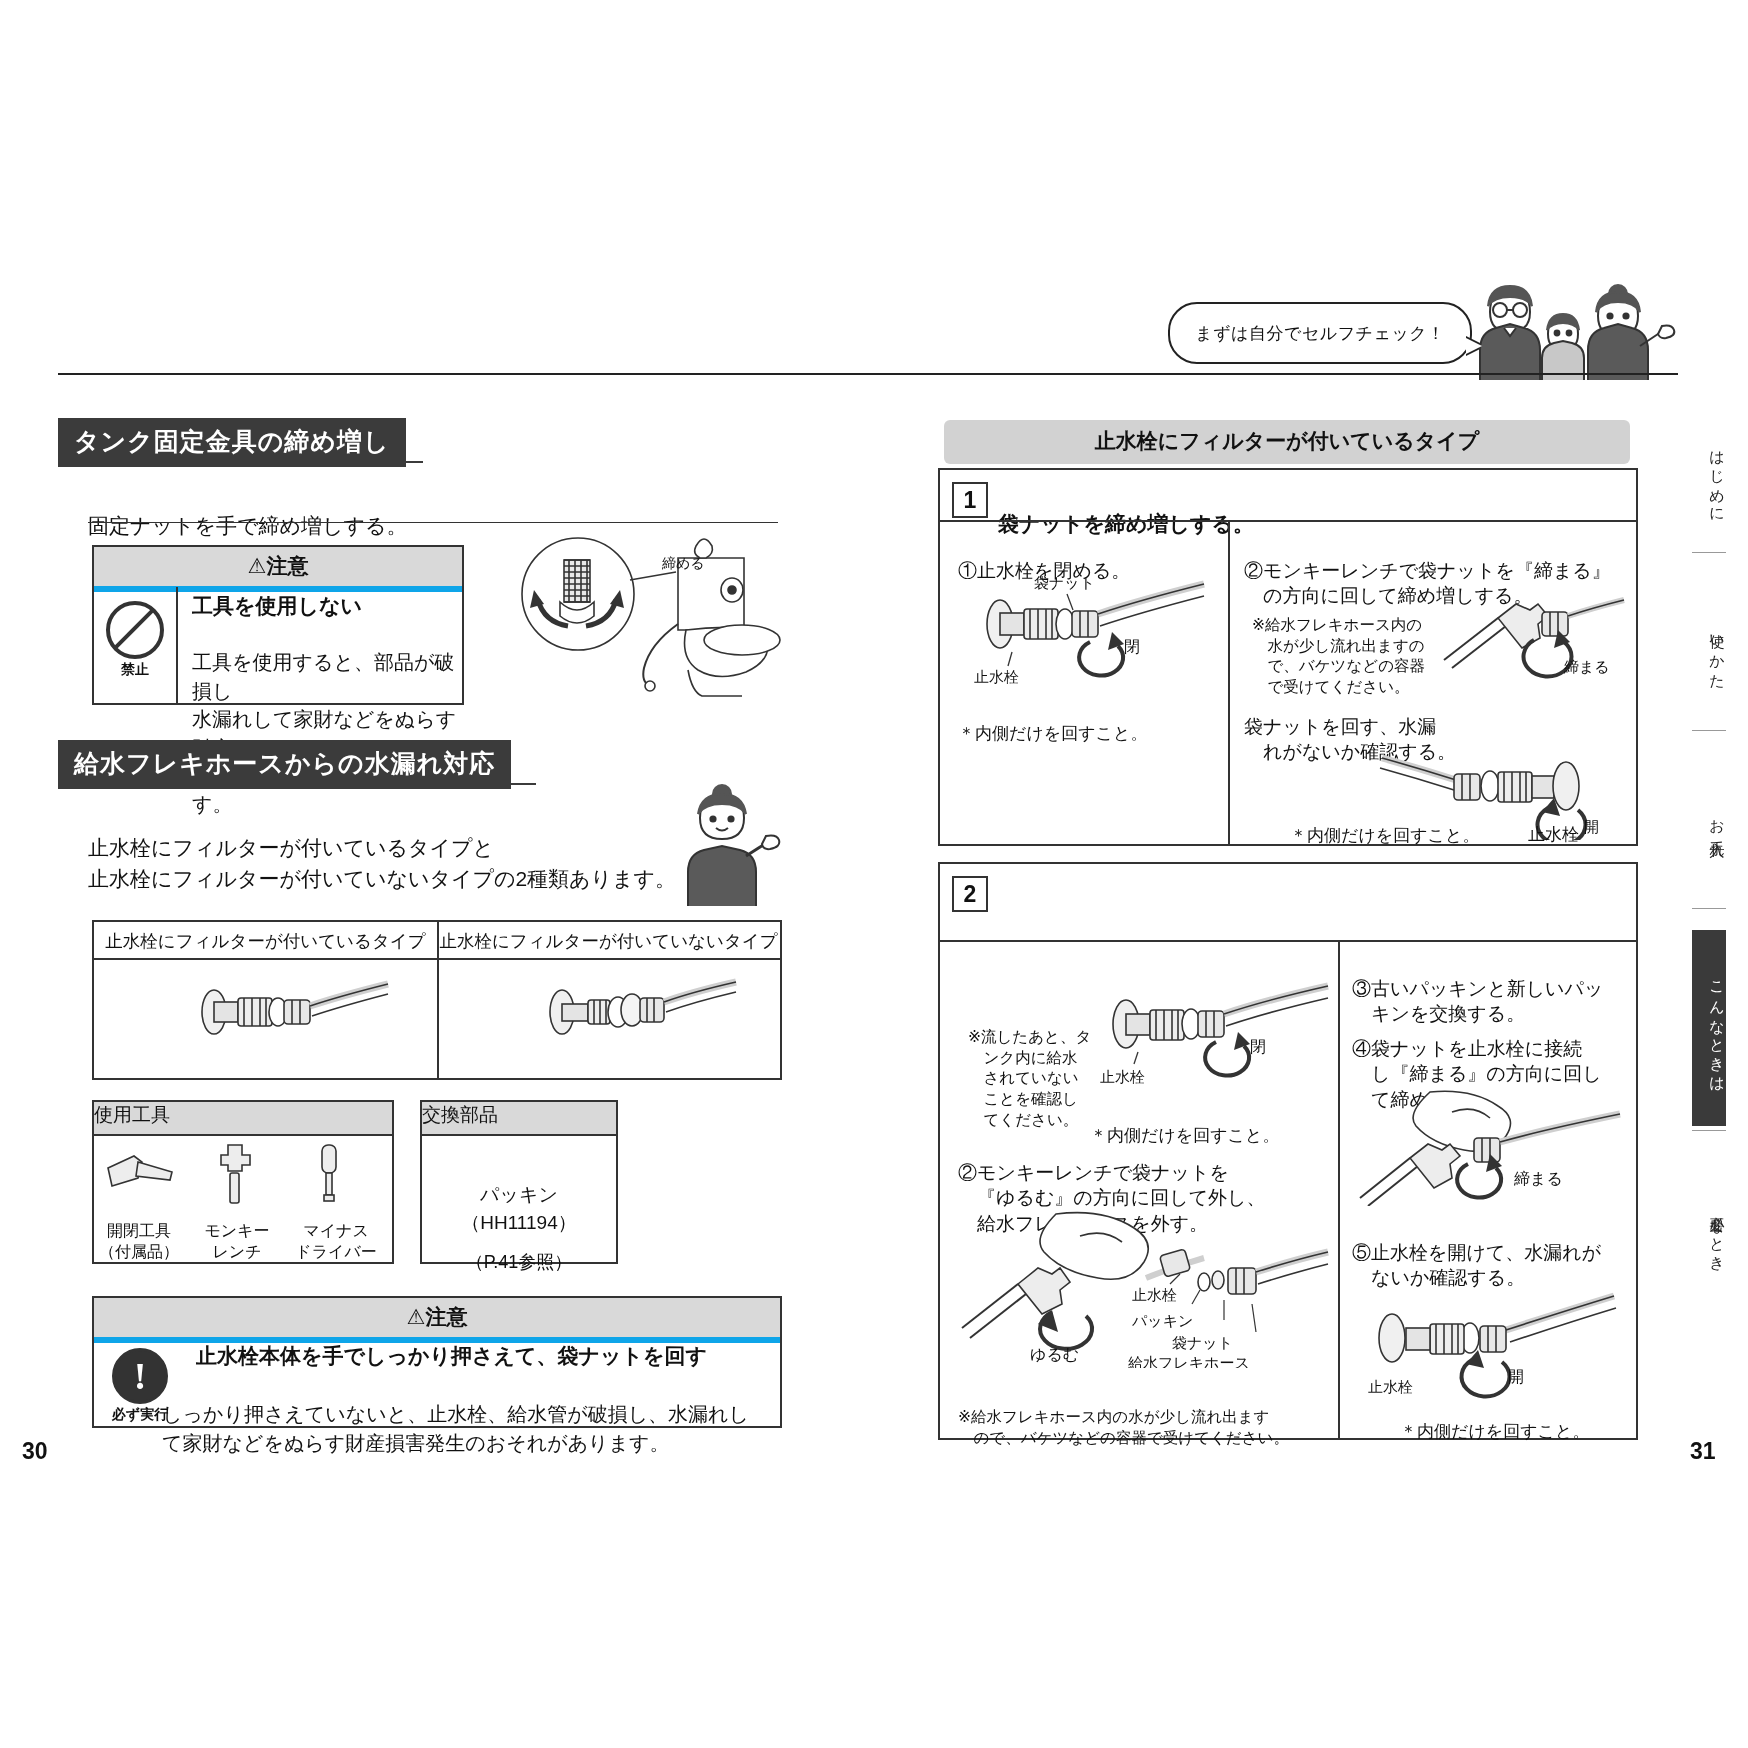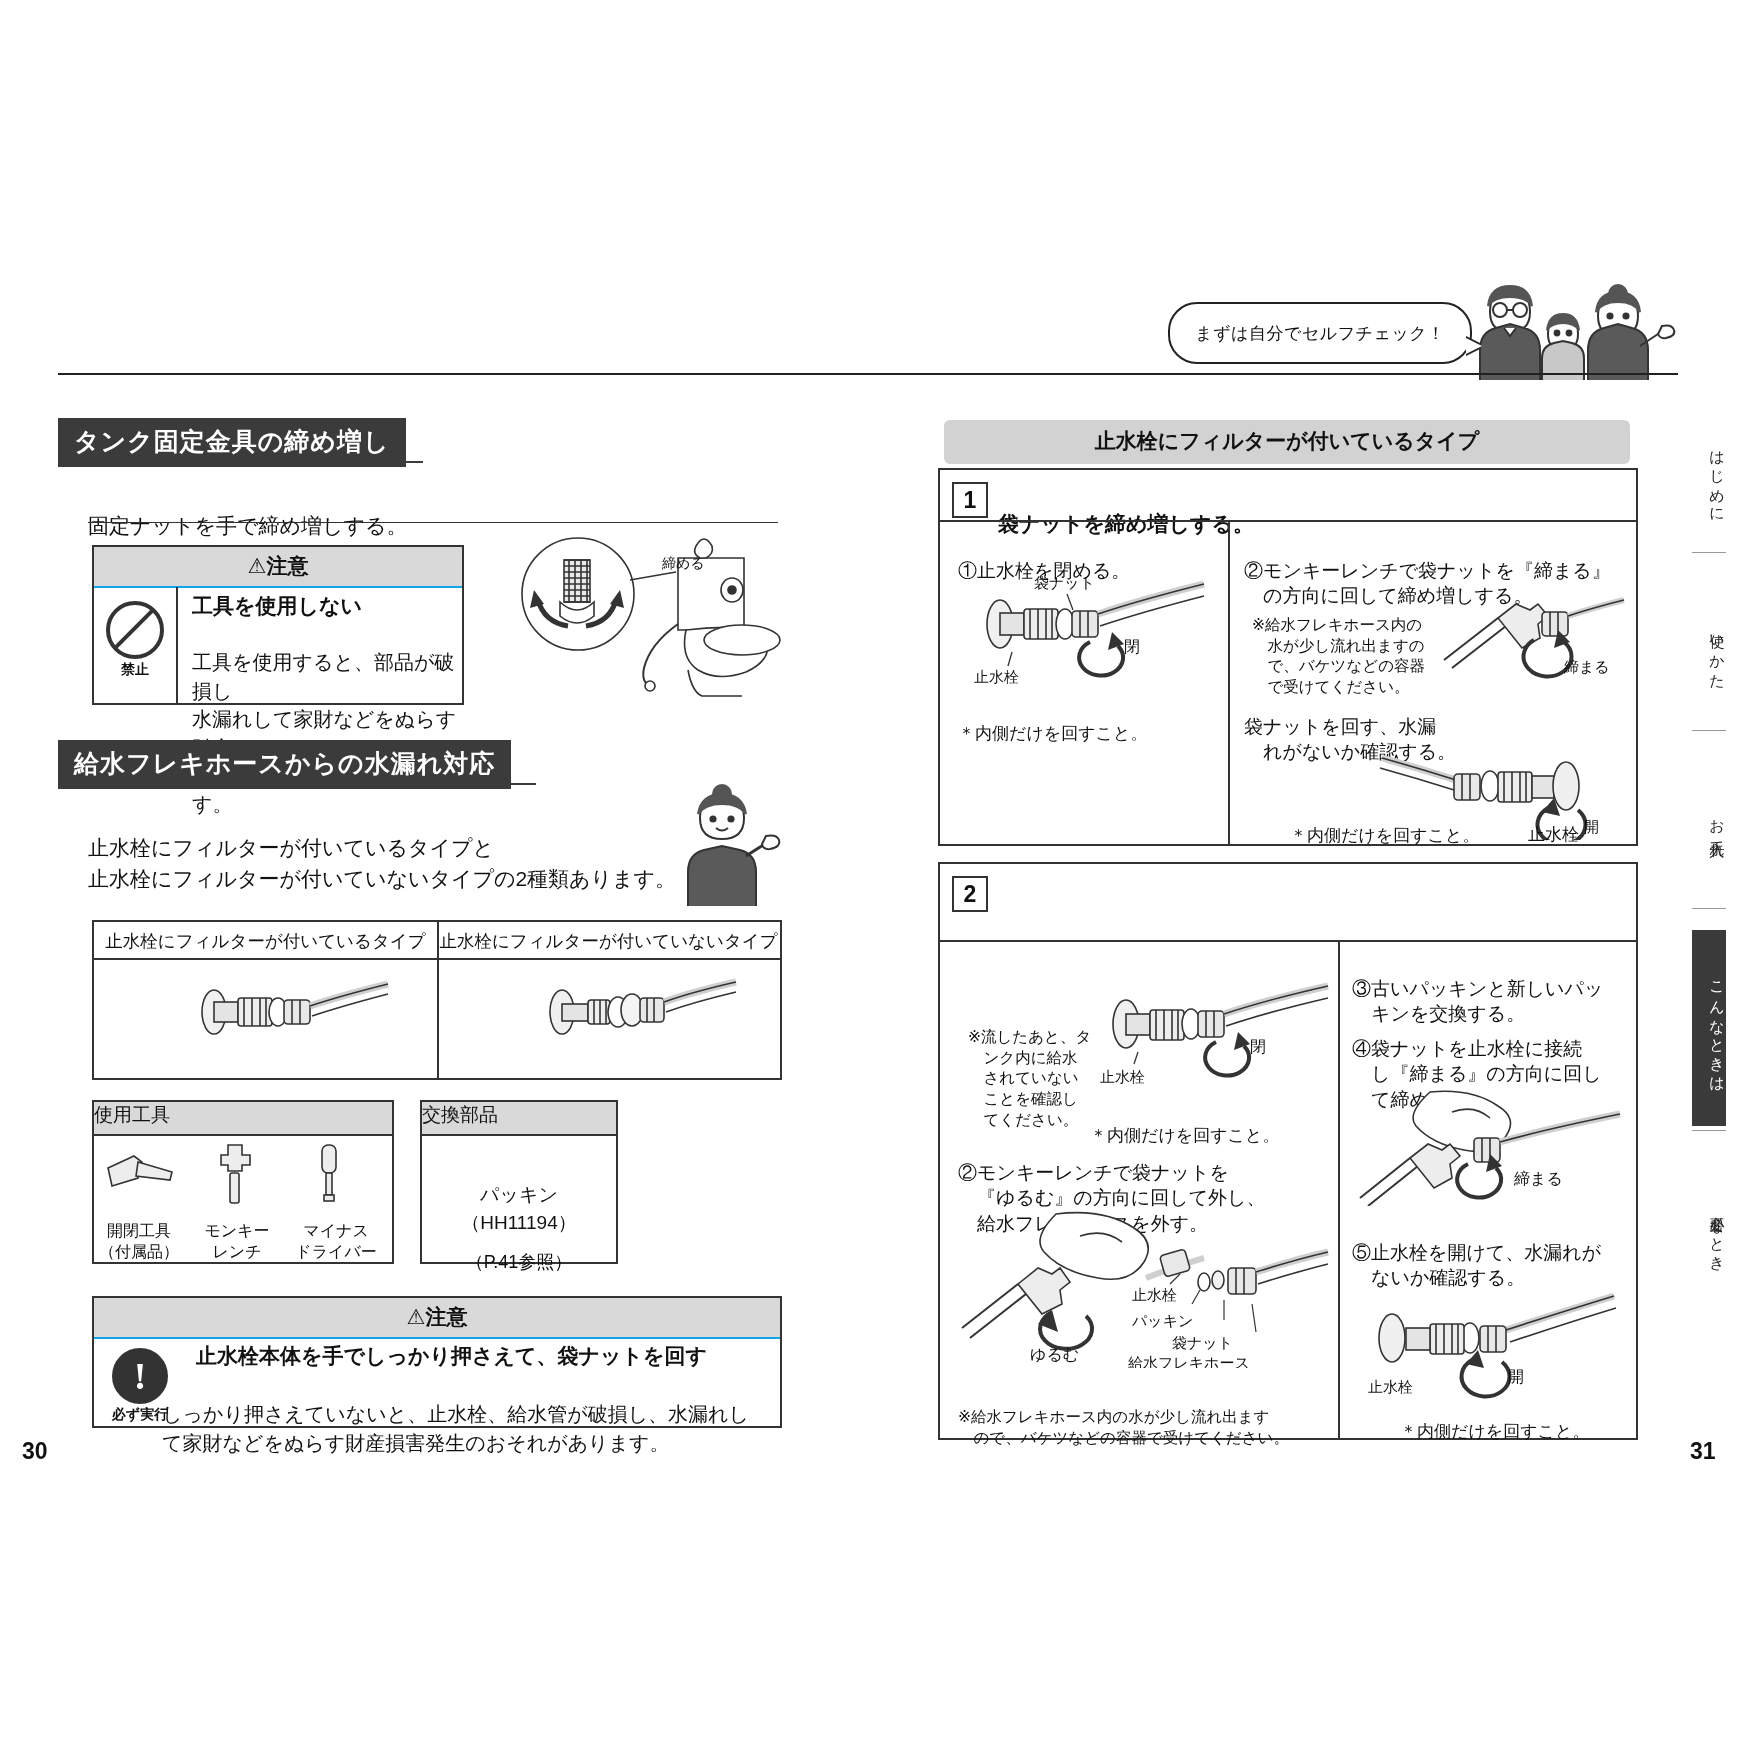--- a/index.html
+++ b/index.html
@@ -116,21 +116,21 @@
   .caution-box {
     position: absolute;
     border: 2px solid #333;
     background: #fff;
     box-sizing: border-box;
   }
   .caution-title {
     position: absolute;
     left: 0; top: 0; right: 0;
     background: #d9d9d9;
-    border-bottom: 2px solid #0ea5e9;
+    border-bottom: 6px solid #0ea5e9;
     text-align: center;
     font-size: 21px;
     font-weight: bold;
     padding: 5px 0 6px 0;
     box-sizing: border-box;
   }
   .caution-icon-cell {
     position: absolute;
     left: 0;
     border-right: 2px solid #333;

